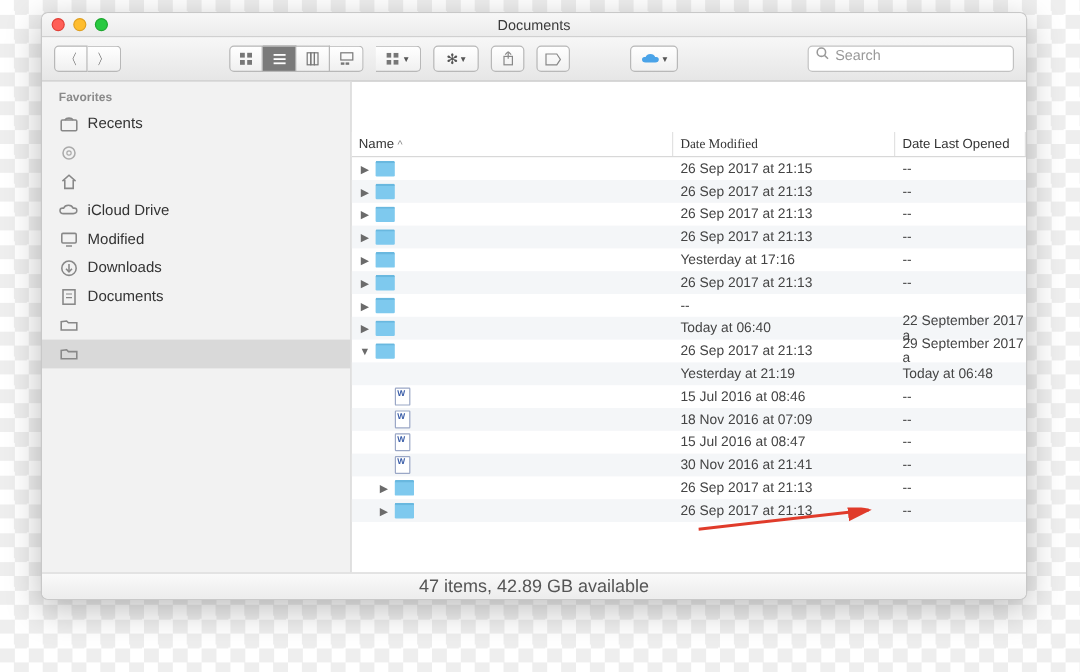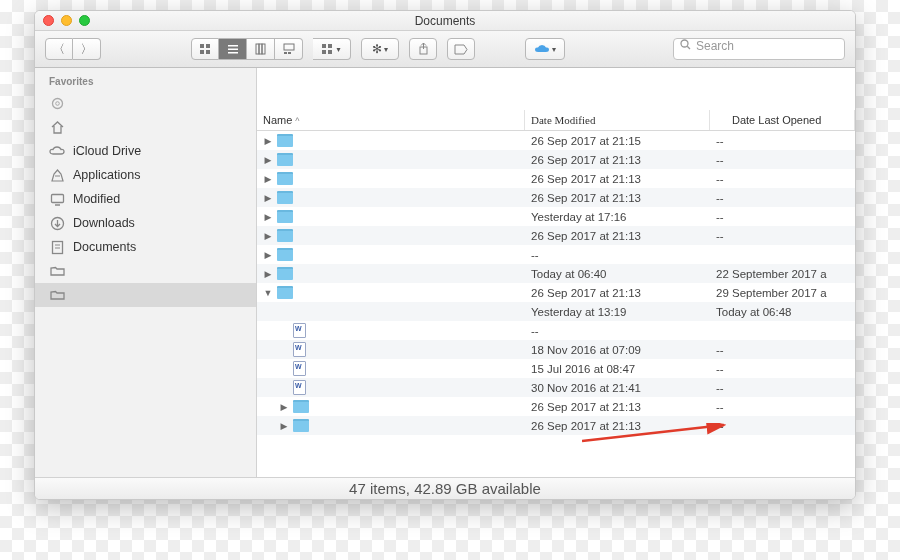--- a/index.html
+++ b/index.html
@@ -13,29 +13,29 @@
 .toolbar { height: 37px; background: linear-gradient(#f7f7f7,#e6e6e6); border-bottom: 1px solid #bfbfbf; display: flex; align-items: center; padding: 0 10px; gap: 10px; }
 .btngrp { display: flex; }
 .tbtn { background: linear-gradient(#fff,#f0f0f0); border: 1px solid #b8b8b8; height: 22px; min-width: 28px; display: flex; align-items: center; justify-content: center; font-size: 12px; color: #555; }
 .btngrp .tbtn:first-child { border-radius: 4px 0 0 4px; } .btngrp .tbtn:last-child { border-radius: 0 4px 4px 0; border-left: 0; }
 .btngrp .tbtn:not(:first-child):not(:last-child){border-left:0;}
 .tbtn.single { border-radius: 4px; }
 .tbtn.active { background: #7a7a7a; color: #fff; }
 .spacer { flex: 0 0 70px; }
 .search { margin-left: auto; display: flex; align-items: flex-start; background: #fff; border: 1px solid #c2c2c2; border-radius: 4px; height: 22px; width: 172px; padding: 0 6px; color: #999; font-size: 12px; gap: 5px; }
 .body { flex: 1; display: flex; overflow: hidden; }
-.sidebar { width: 222px; background: #f2f2f2; border-right: 1px solid #d2d2d2; padding: 6px 0; }
+.sidebar { width: 258px; background: #f2f2f2; border-right: 1px solid #d2d2d2; padding: 6px 0; }
 .sbhdr { font-size: 10px; color: #8a8a8a; padding: 2px 14px 4px; font-weight: 600; }
 .sbitem { display: flex; align-items: center; gap: 8px; padding: 4px 14px; font-size: 12.5px; color: #333; }
 .sbitem.sel { background: #d9d9d9; }
 .sbicon { width: 16px; height: 16px; display: flex; align-items: center; justify-content: center; color: #7a7a7a; font-size: 13px; }
 .content { flex: 1; display: flex; flex-direction: column; overflow-y: auto; overflow-x: hidden; justify-content: center; }
 .colhdr { display: flex; background: #fff; border-bottom: 1px solid #d8d8d8; font-size: 11px; color: #333; position: sticky; top: 0; }
 .colhdr > div { padding: 4px 6px; border-right: 1px solid #e2e2e2; }
-.c-name { width: 268px; } .c-mod { width: 185px; font-family: Liberation Serif, serif; } .c-open { flex: 1; margin-left: 16px; }
+.c-name { width: 268px; } .c-mod { width: 185px; font-family: Liberation Serif, serif; } .c-open { flex: 1; }
 .row { display: flex; font-size: 11.5px; color: #333; align-items: center; height: 19px; }
 .row.alt { background: #f4f6f8; }
 .r-name { width: 268px; display: flex; align-items: center; gap: 4px; padding-left: 6px; }
 .r-mod { width: 185px; padding-left: 6px; color: #444; } .r-open { flex: 1; padding-left: 6px; color: #444; }
 .tri { width: 10px; text-align: center; color: #6b6b6b; font-size: 9px; }
 .ficon { width: 16px; height: 13px; border-radius: 1px; }
 .ficon.folder { background: #7ec9ee; border-top: 2px solid #69b8df; }
 .ficon.doc { width: 13px; height: 15px; background: #fff; border: 1px solid #9aa7c6; position: relative; }
 .ficon.doc::after { content:"W"; position:absolute; left:1px; top:1px; font-size:7px; color:#3a5da8; font-weight:bold;}
 .status { height: 22px; border-top: 1px solid #d2d2d2; background: linear-gradient(#fafafa,#ececec); font-size: 15px; color: #555; display: flex; align-items: center; justify-content: center; }
@@ -134,20 +134,29 @@
     </div>
   </div>
 
   <div class="body">
     <div class="sidebar">
       <div class="sbhdr">Favorites</div>
       <div id="sblist">
           <div class="sbitem">
             <span class="sbicon">
               <svg width="15" height="15">
+                <rect x="1" y="4" width="13" height="9" rx="1" fill="none" stroke="#888" stroke-width="1.3"></rect>
+                <path d="M4 4 a4 3 0 0 1 7 0" fill="none" stroke="#888" stroke-width="1.3"></path>
+              </svg>
+            </span>
+            <span>Recents</span>
+          </div>
+          <div class="sbitem">
+            <span class="sbicon">
+              <svg width="15" height="15">
                 <circle cx="7.5" cy="7.5" r="5" fill="none" stroke="#aaa" stroke-width="1.3"></circle>
                 <circle cx="7.5" cy="7.5" r="1.8" fill="none" stroke="#aaa"></circle>
               </svg>
             </span>
             <span></span>
           </div>
           <div class="sbitem">
             <span class="sbicon">
               <svg width="15" height="15">
                 <path d="M2 7 L7.5 2 L13 7 M4 6 v7 h7 v-7" fill="none" stroke="#888" stroke-width="1.3"></path>
@@ -155,29 +164,20 @@
             </span>
             <span></span>
           </div>
           <div class="sbitem">
             <span class="sbicon">
               <svg width="16" height="12">
                 <path d="M4 9 Q1 9 1 6.5 Q1 4 4 4.5 Q5 2 8 2 Q11 2 12 4.5 Q15 4 15 6.5 Q15 9 12 9 Z" fill="none" stroke="#888" stroke-width="1.3"></path>
               </svg>
             </span>
             <span>iCloud Drive</span>
-          </div>
-          <div class="sbitem">
-            <span class="sbicon">
-              <svg width="15" height="15">
-                <path d="M7.5 2 L11 6 L13 13 H2 L4 6 Z" fill="none" stroke="#888" stroke-width="1.2"></path>
-                <line x1="5" y1="8" x2="10" y2="8" stroke="#888"></line>
-              </svg>
-            </span>
-            <span>Applications</span>
           </div>
           <div class="sbitem">
             <span class="sbicon">
               <svg width="15" height="13">
                 <rect x="1.5" y="1.5" width="12" height="8" rx="1" fill="none" stroke="#888" stroke-width="1.3"></rect>
                 <line x1="5" y1="12" x2="10" y2="12" stroke="#888" stroke-width="1.3"></line>
               </svg>
             </span>
             <span>Modified</span>
           </div>
@@ -294,28 +294,29 @@
               <span class="tri">▼</span>
               <span class="ficon folder"></span>
             </div>
             <div class="r-mod">26 Sep 2017 at 21:13</div>
             <div class="r-open">29 September 2017 a</div>
           </div>
           <div class="row alt">
             <div class="r-name" style="padding-left:22px">
               <span class="tri"></span>
             </div>
-            <div class="r-mod">Yesterday at 13:19</div>
+            <div class="r-mod">Yesterday at 21:19</div>
             <div class="r-open">Today at 06:48</div>
           </div>
           <div class="row">
             <div class="r-name" style="padding-left:22px">
               <span class="tri"></span>
               <span class="ficon doc"></span>
             </div>
+            <div class="r-mod">15 Jul 2016 at 08:46</div>
             <div class="r-open">--</div>
           </div>
           <div class="row alt">
             <div class="r-name" style="padding-left:22px">
               <span class="tri"></span>
               <span class="ficon doc"></span>
             </div>
             <div class="r-mod">18 Nov 2016 at 07:09</div>
             <div class="r-open">--</div>
           </div>

